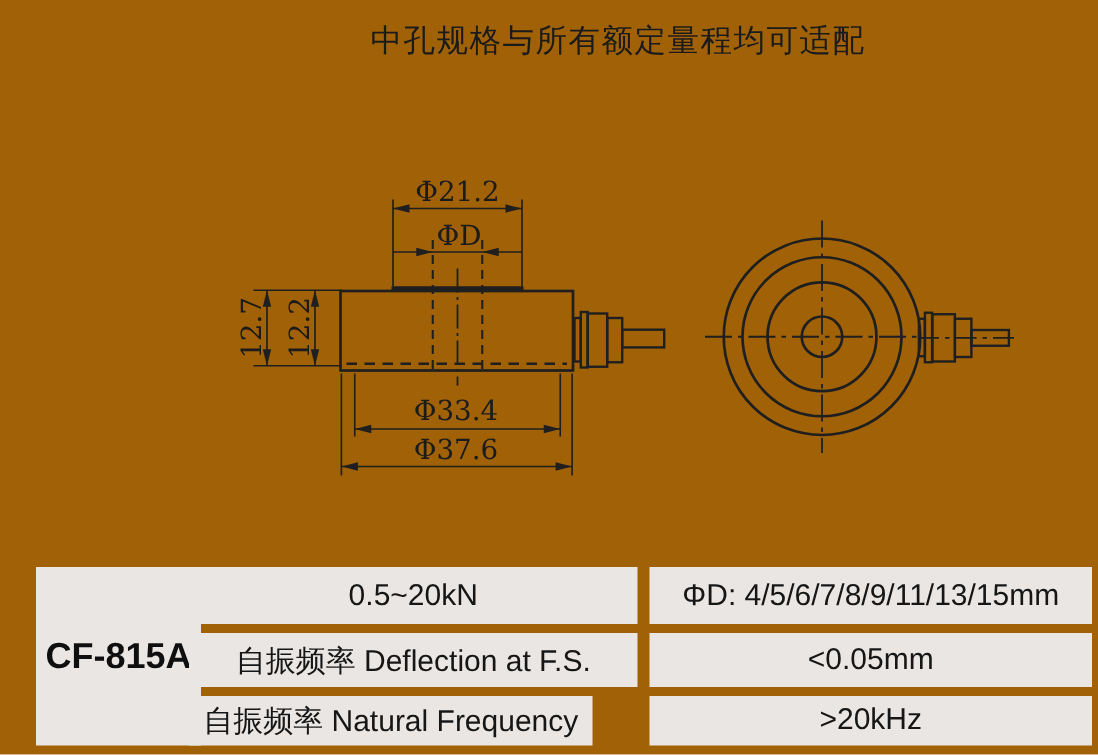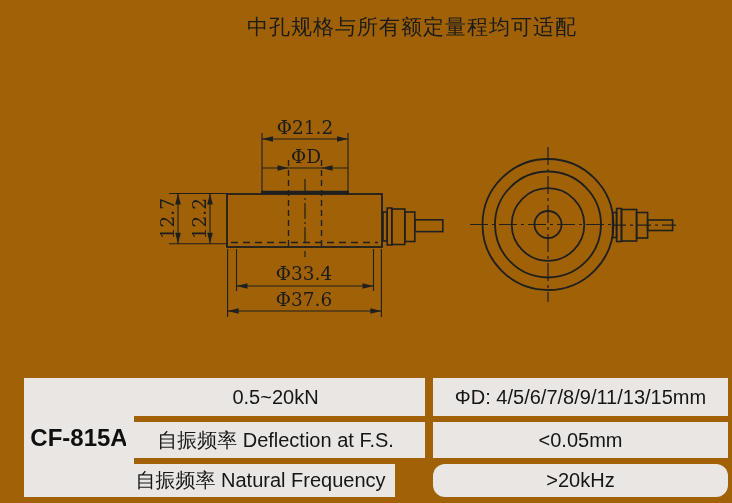--- a/index.html
+++ b/index.html
@@ -120,16 +120,16 @@
   <div>
     <div class="spec-cell model-cell" style="left:8px; top:378px; width:110px; height:119px;">CF-815A</div>
 
     <div class="spec-cell" style="left:126px; top:378px; width:299px; height:38px;">0.5~20kN</div>
     <div class="spec-cell" style="left:433px; top:378px; width:295px; height:38px;">ΦD: 4/5/6/7/8/9/11/13/15mm</div>
 
     <div class="spec-cell" style="left:126px; top:422px; width:299px; height:36px;">自振频率 Deflection at F.S.</div>
     <div class="spec-cell" style="left:433px; top:422px; width:295px; height:36px;">&lt;0.05mm</div>
 
     <div class="spec-cell" style="left:126px; top:464px; width:269px; height:33px;">自振频率 Natural Frequency</div>
-    <div class="spec-cell" style="left:433px; top:464px; width:295px; height:33px;border-radius:12px;">&gt;20kHz</div>
+    <div class="spec-cell" style="left:433px; top:464px; width:295px; height:33px;">&gt;20kHz</div>
   </div>
 
 </div>
 
 </body></html>

